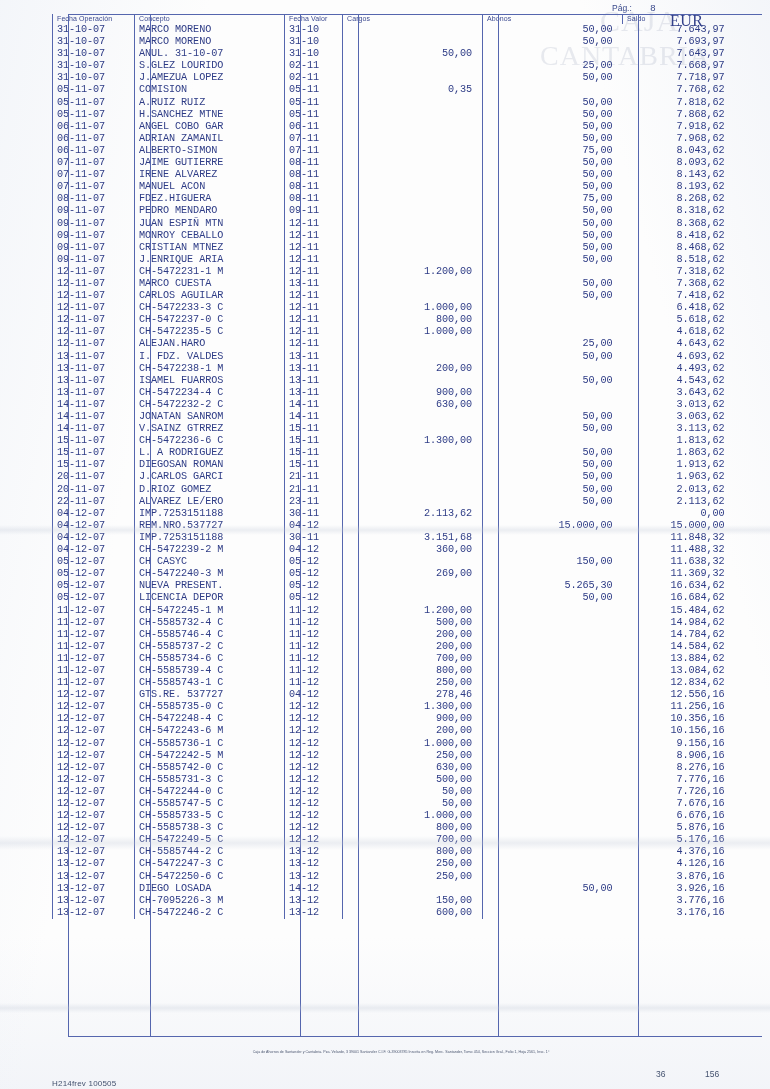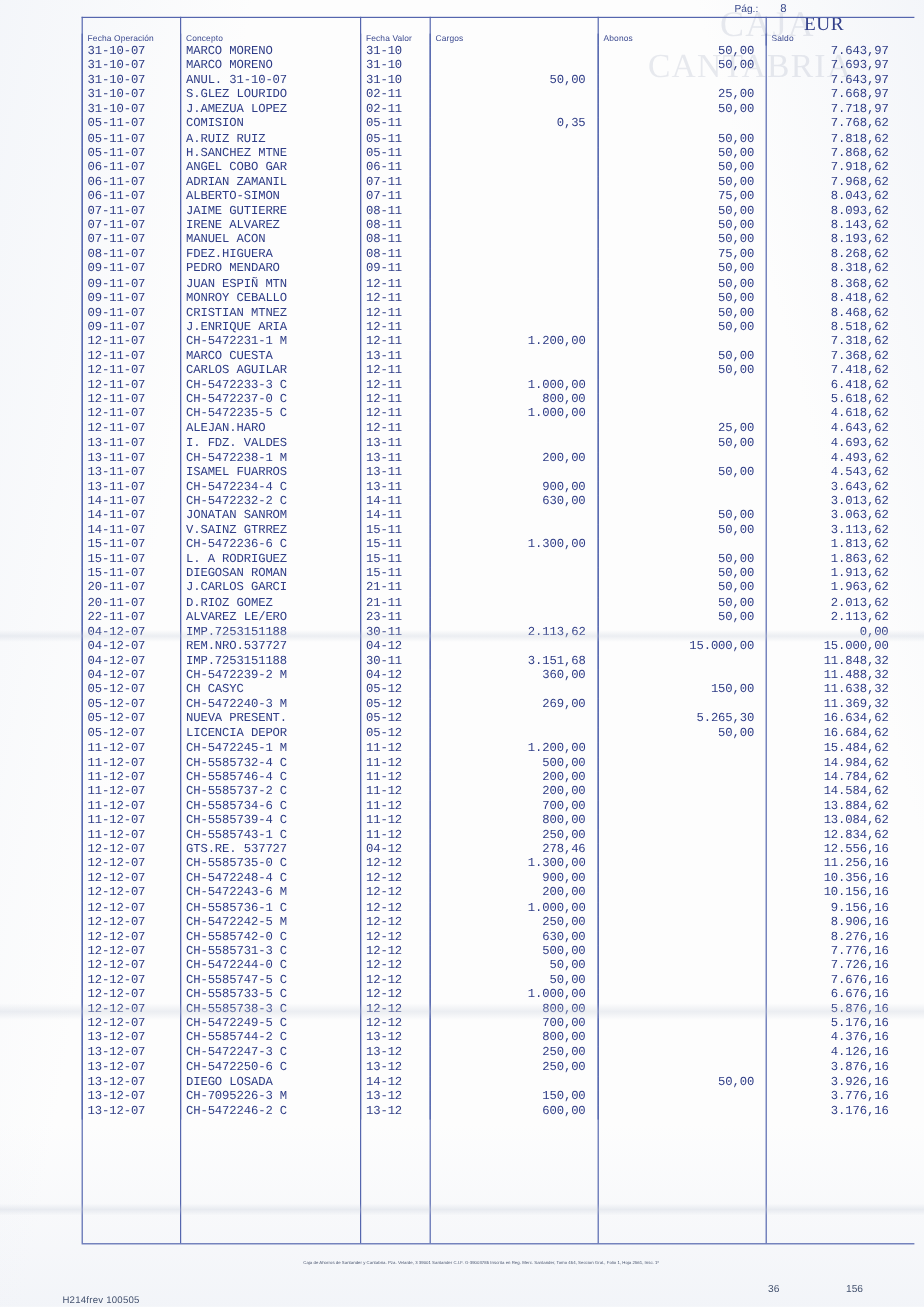--- a/index.html
+++ b/index.html
@@ -66,26 +66,25 @@
     font-family: "Liberation Serif", serif;
     font-size: 16px;
     color: #33408a;
     letter-spacing: 0.5px;
   }
 
   
   .statement {
     position: absolute;
     top: 14px;
-    left: 68px;
+    left: 52px;
     width: 694px;
     border-collapse: collapse;
     table-layout: fixed;
     color: #2e3c86;
-    margin-top: 14px;
   }
   .statement th {
     font-size: 7px;
     font-weight: normal;
     text-align: left;
     padding: 1px 0 2px 4px;
     color: #3c4a90;
     border-left: 1.2px solid #5566ae;
     vertical-align: top;
     letter-spacing: 0.1px;
@@ -150,21 +149,21 @@
     line-height: 5px;
   }
   .foot-nums {
     position: absolute;
     top: 1069px;
     left: 640px;
     width: 120px;
     font-size: 8.5px;
     color: #44526f;
   }
-  .foot-nums .a { position: absolute; left: 0; text-align: right; }
+  .foot-nums .a { position: absolute; left: 16px; text-align: right; }
   .foot-nums .b { position: absolute; left: 65px; }
 </style>
 </head>
 <body>
 
 <div class="page">
 
   <div class="ghost" style="top:4px; left:560px; font-size:30px;margin-left:40px;">CAJA</div>
   <div class="ghost" style="top:40px; left:540px; font-size:28px;">CANTABRIA</div>
 

